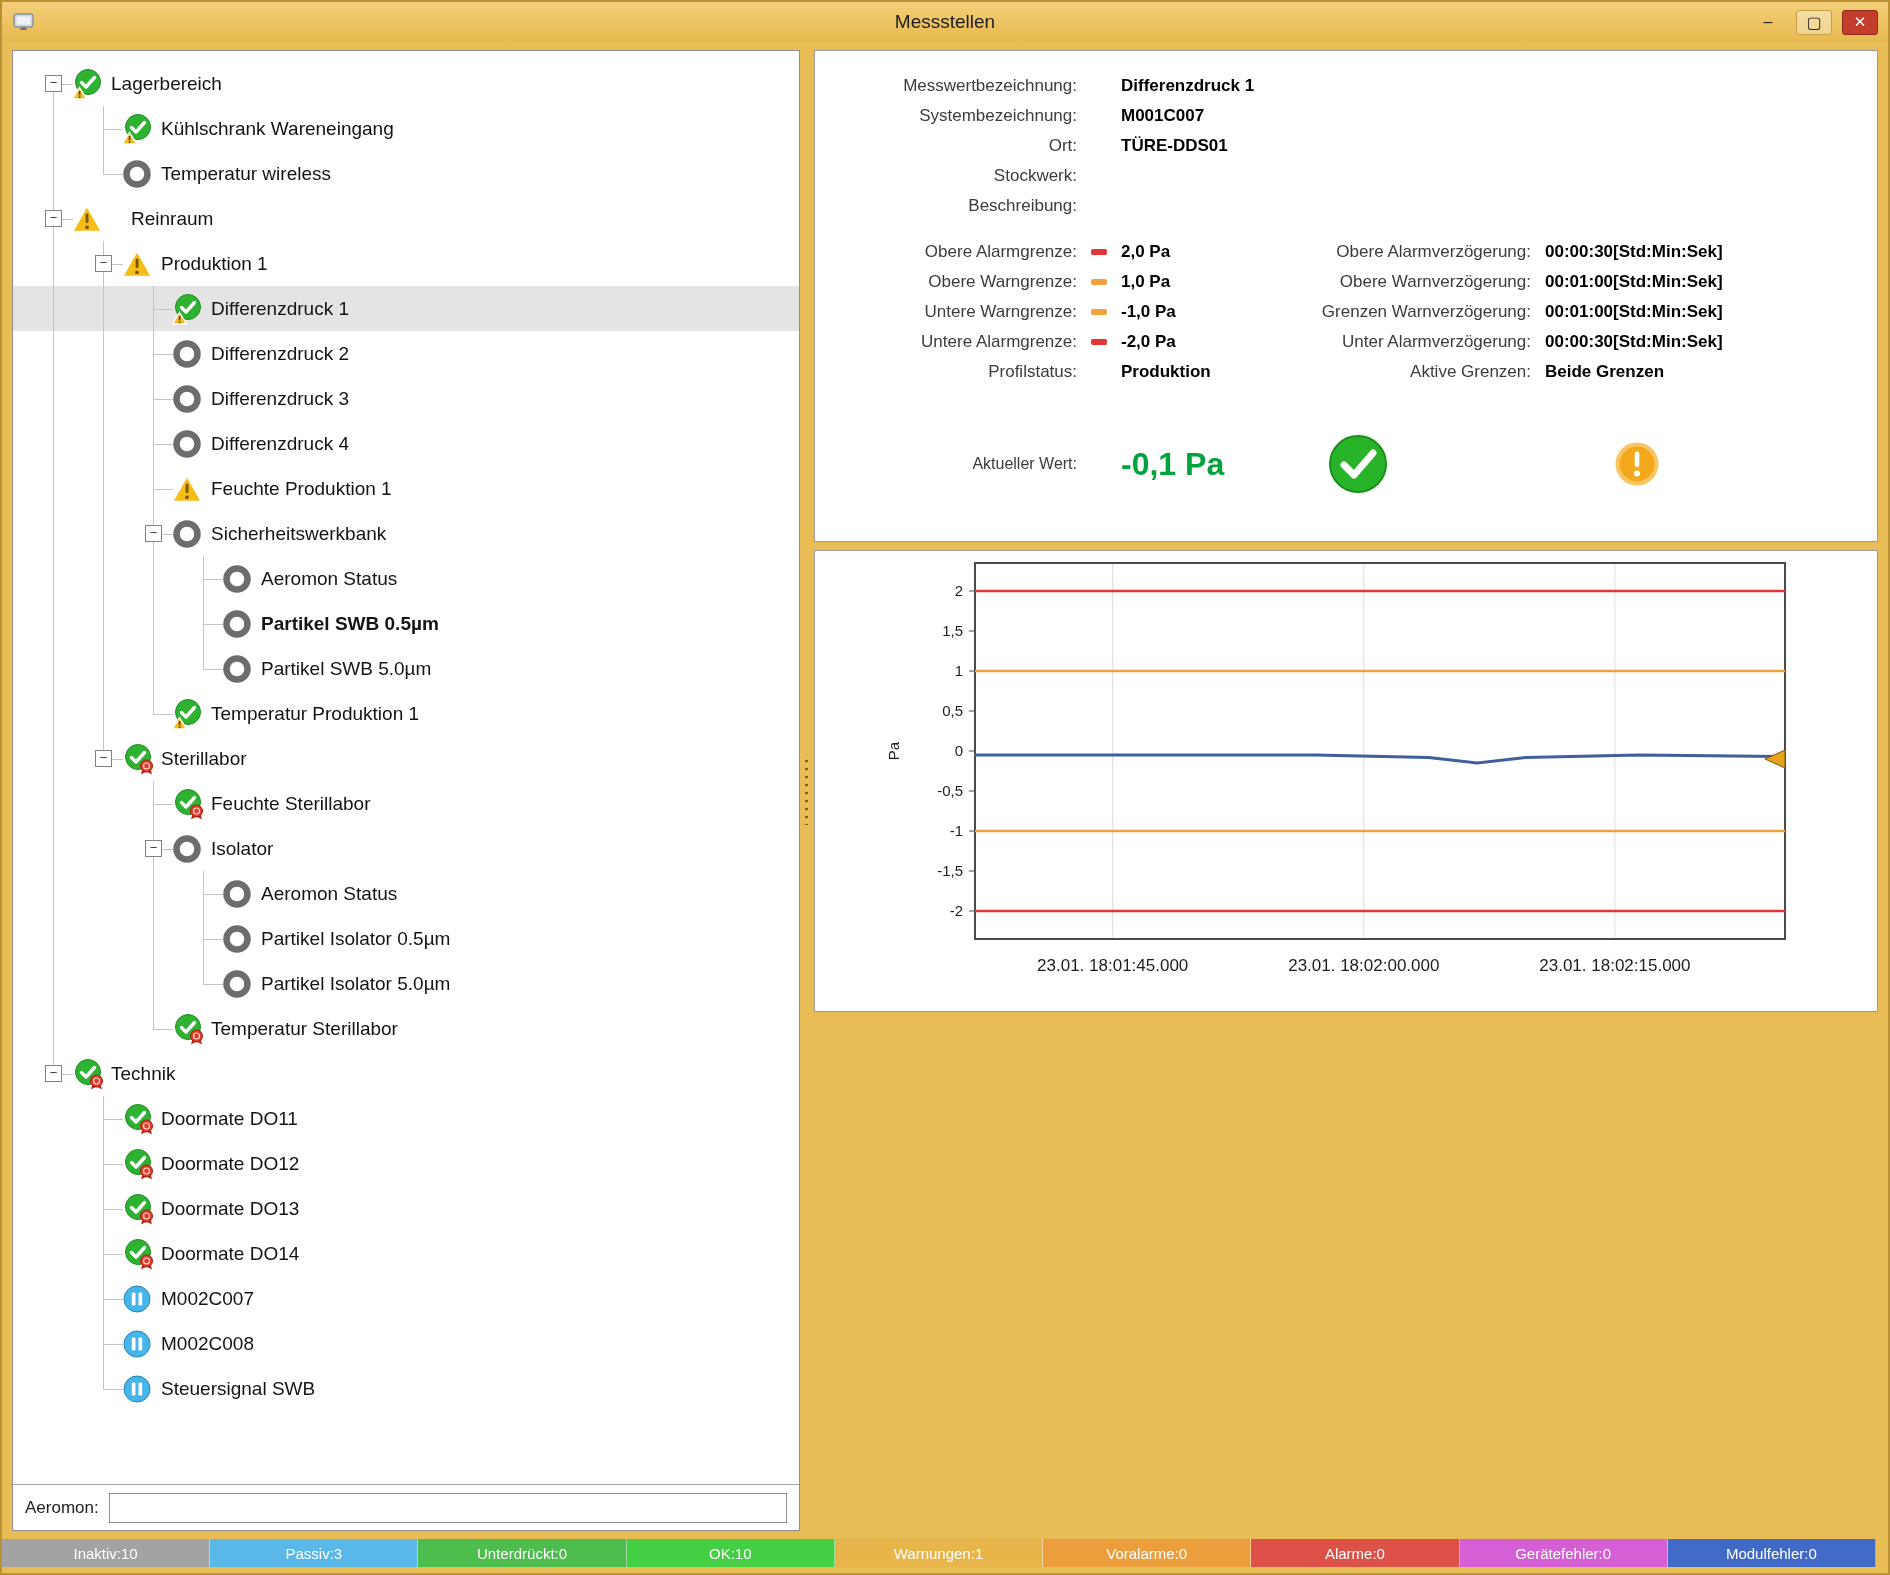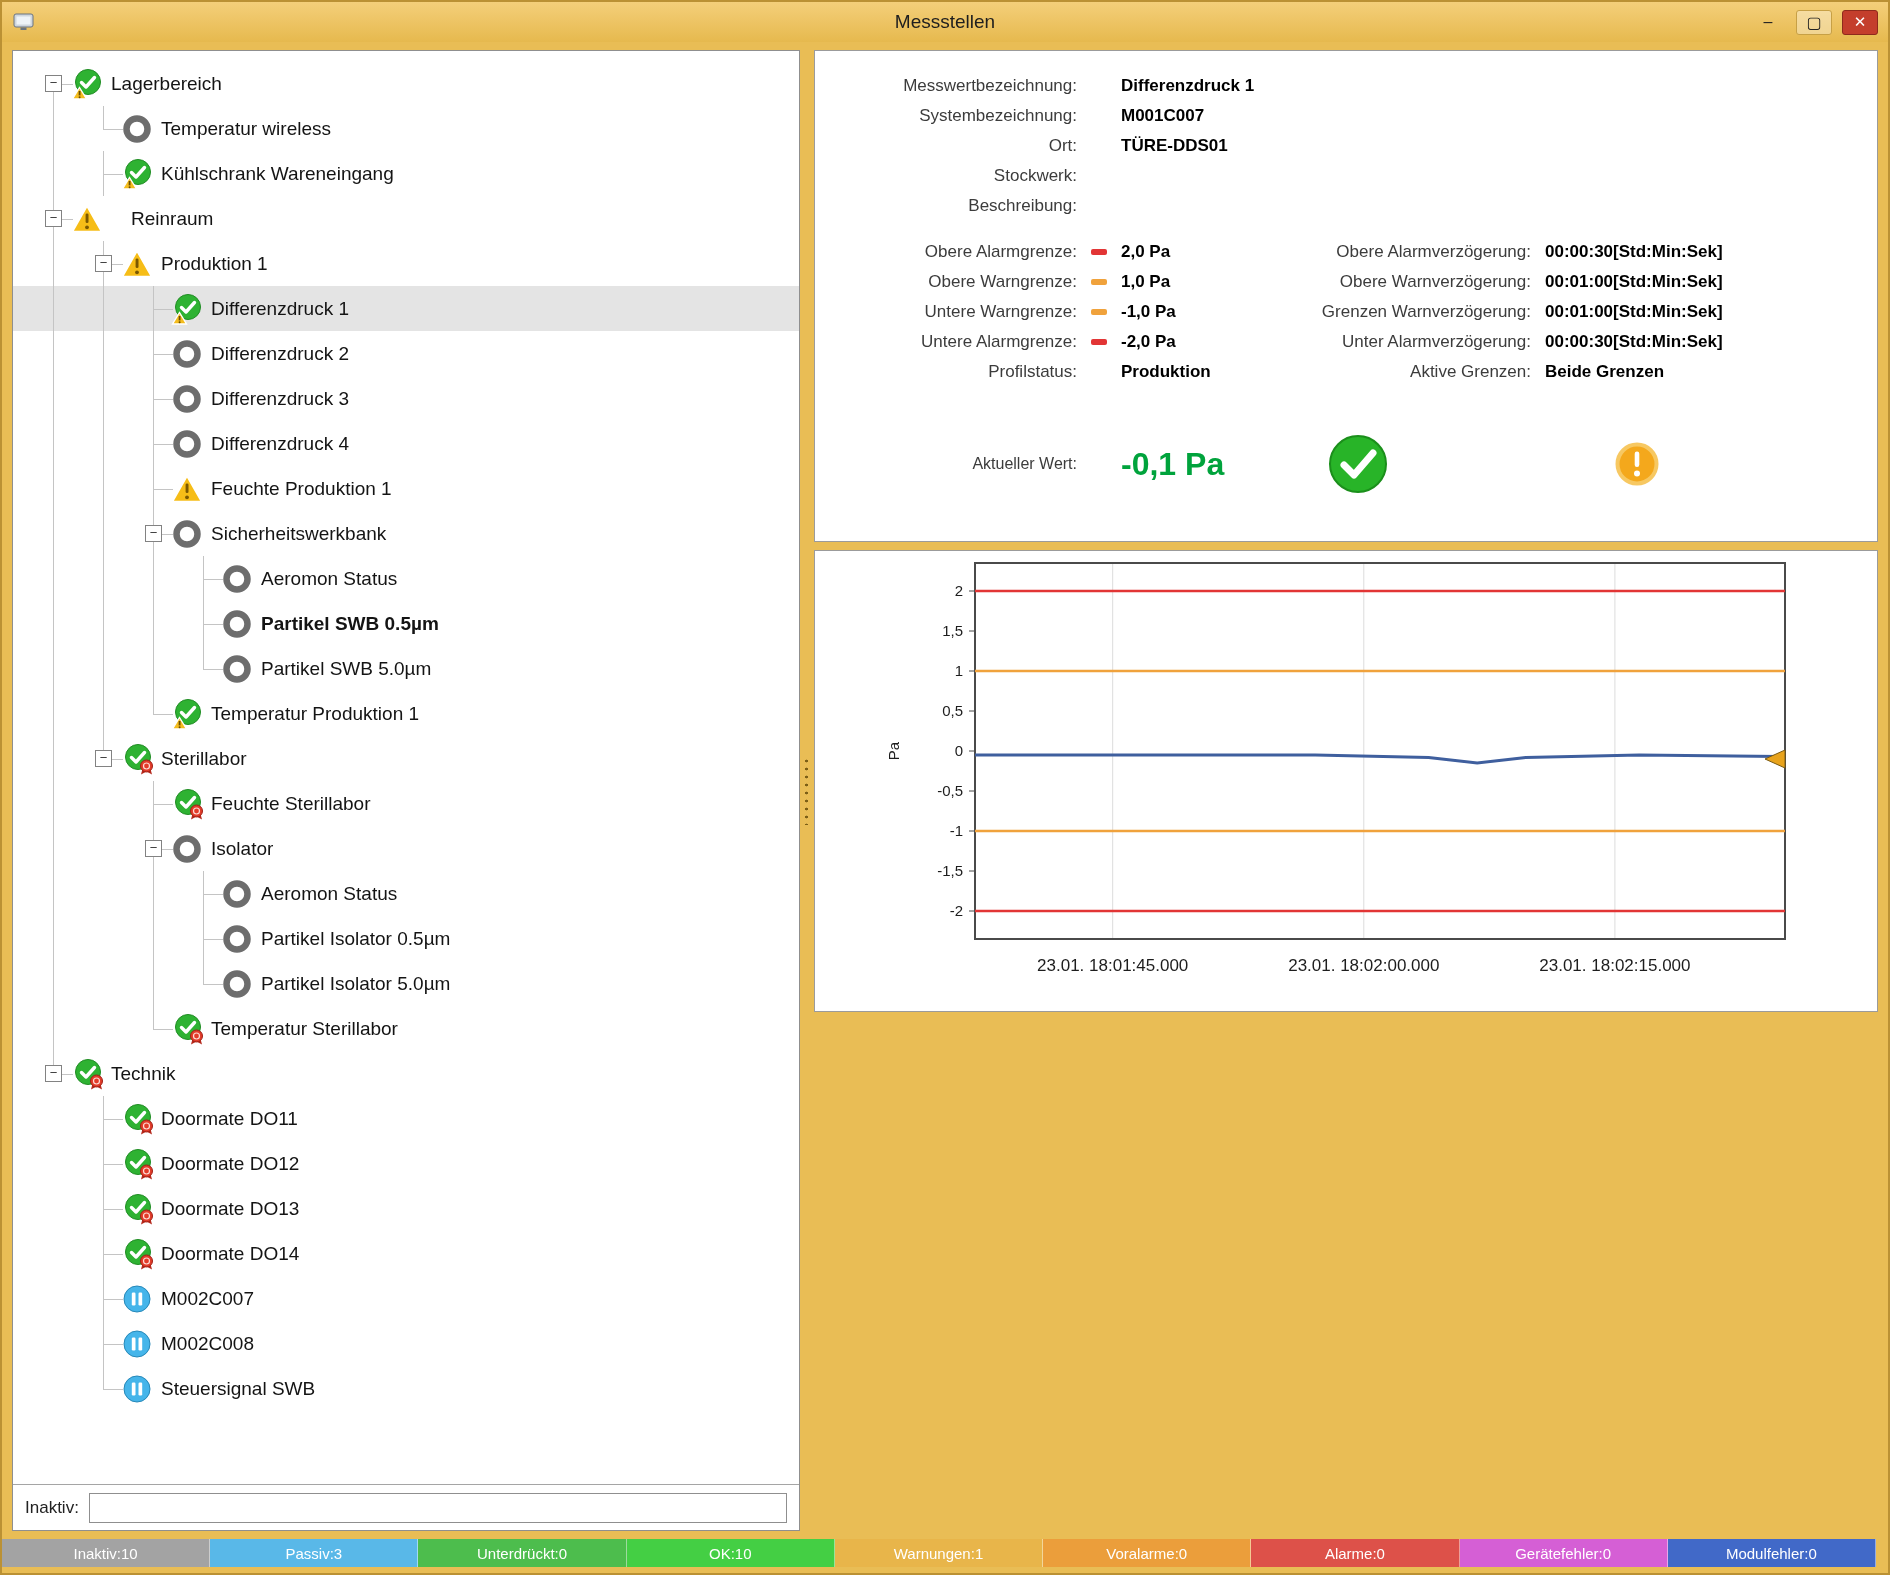--- a/index.html
+++ b/index.html
@@ -113,39 +113,39 @@
                 <circle cx="17" cy="14" r="12.5" fill="#2eb232" stroke="#1f8c23" stroke-width="1"></circle>
                 <path d="M10.5 14.5 L15 19 L23.5 9.5" stroke="#fff" stroke-width="3.4" fill="none" stroke-linecap="round" stroke-linejoin="round"></path>
                 <path d="M8.5 19.5 L15.5 31 L1.5 31 Z" fill="#f4bd1f" stroke="#ffffff" stroke-width="1.4"></path>
                 <rect x="7.7" y="23" width="1.8" height="4.4" fill="#6b4d00"></rect>
                 <circle cx="8.6" cy="29.2" r="1" fill="#6b4d00"></circle>
               </svg></span>
             <span class="tlabel" style="left: 98px;">Lagerbereich</span>
           </div>
           <div class="tree-row">
             <div class="tline" style="left: 40px; top: 0px; width: 1px; height: 45px;"></div>
-            <div class="tline" style="left: 90px; top: 0px; width: 1px; height: 22.5px;"></div>
-            <div class="tline" style="left: 90px; top: 22.5px; width: 20px; height: 1px;"></div>
-            <span class="ticon" style="left: 108px; top: 6.5px;"><svg width="32" height="32" viewBox="0 0 32 32">
-                <circle cx="16" cy="16" r="10.5" fill="#ffffff" stroke="#6d6d6d" stroke-width="6.5"></circle>
-              </svg></span>
-            <span class="tlabel" style="left: 148px;">Temperatur wireless</span>
-          </div>
-          <div class="tree-row">
-            <div class="tline" style="left: 40px; top: 0px; width: 1px; height: 45px;"></div>
             <div class="tline" style="left: 90px; top: 0px; width: 1px; height: 45px;"></div>
             <div class="tline" style="left: 90px; top: 22.5px; width: 20px; height: 1px;"></div>
             <span class="ticon" style="left: 108px; top: 6.5px;"><svg width="32" height="32" viewBox="0 0 32 32">
                 <circle cx="17" cy="14" r="12.5" fill="#2eb232" stroke="#1f8c23" stroke-width="1"></circle>
                 <path d="M10.5 14.5 L15 19 L23.5 9.5" stroke="#fff" stroke-width="3.4" fill="none" stroke-linecap="round" stroke-linejoin="round"></path>
                 <path d="M8.5 19.5 L15.5 31 L1.5 31 Z" fill="#f4bd1f" stroke="#ffffff" stroke-width="1.4"></path>
                 <rect x="7.7" y="23" width="1.8" height="4.4" fill="#6b4d00"></rect>
                 <circle cx="8.6" cy="29.2" r="1" fill="#6b4d00"></circle>
               </svg></span>
             <span class="tlabel" style="left: 148px;">Kühlschrank Wareneingang</span>
+          </div>
+          <div class="tree-row">
+            <div class="tline" style="left: 40px; top: 0px; width: 1px; height: 45px;"></div>
+            <div class="tline" style="left: 90px; top: 0px; width: 1px; height: 22.5px;"></div>
+            <div class="tline" style="left: 90px; top: 22.5px; width: 20px; height: 1px;"></div>
+            <span class="ticon" style="left: 108px; top: 6.5px;"><svg width="32" height="32" viewBox="0 0 32 32">
+                <circle cx="16" cy="16" r="10.5" fill="#ffffff" stroke="#6d6d6d" stroke-width="6.5"></circle>
+              </svg></span>
+            <span class="tlabel" style="left: 148px;">Temperatur wireless</span>
           </div>
           <div class="tree-row">
             <div class="tline" style="left: 40px; top: 0px; width: 1px; height: 45px;"></div>
             <div class="tline" style="left: 40px; top: 22.5px; width: 20px; height: 1px;"></div>
             <span class="expander" style="left: 32px; top: 13.5px;">−</span>
             <span class="ticon" style="left: 58px; top: 6.5px;"><svg width="32" height="32" viewBox="0 0 32 32">
                 <path d="M16 3 L30.5 28.5 L1.5 28.5 Z" fill="#f6bd17" stroke="#ffffff" stroke-width="1.6" stroke-linejoin="round"></path>
                 <rect x="14.6" y="10.5" width="2.9" height="9.5" rx="1.3" fill="#7a5800"></rect>
                 <circle cx="16" cy="24.3" r="1.9" fill="#7a5800"></circle>
               </svg></span>
@@ -443,21 +443,21 @@
             <div class="tline" style="left: 90px; top: 22.5px; width: 20px; height: 1px;"></div>
             <span class="ticon" style="left: 108px; top: 6.5px;"><svg width="32" height="32" viewBox="0 0 32 32">
                 <circle cx="16" cy="16" r="13" fill="#45b5ea" stroke="#2688b8" stroke-width="1"></circle>
                 <rect x="10.8" y="9.5" width="3.7" height="13" rx="1.2" fill="#fff"></rect>
                 <rect x="17.5" y="9.5" width="3.7" height="13" rx="1.2" fill="#fff"></rect>
               </svg></span>
             <span class="tlabel" style="left: 148px;">Steuersignal SWB</span>
           </div>
         </div>
       <div class="search-row">
-        <span class="search-lbl">Inaktiv:</span>
+        <span class="search-lbl">Aeromon:</span>
         <input class="search-input" value="" style="">
       </div>
     </div>
 
     <div class="splitter"></div>
 
     <div class="right-panel">
 
       <div class="box details-box">
         <div id="detail-rows">

